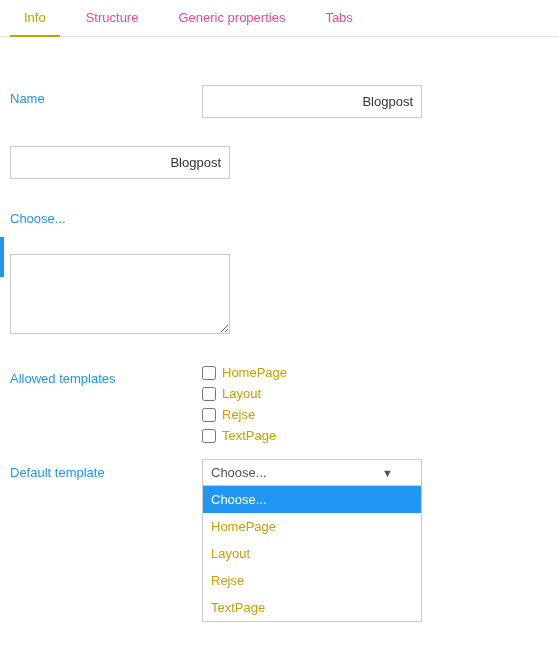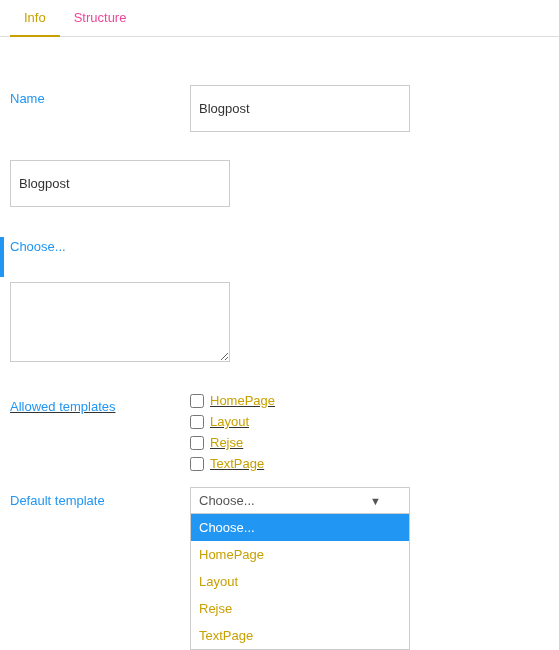--- a/index.html
+++ b/index.html
@@ -1,15 +1,15 @@
 <!DOCTYPE html>
 <html><head>
   <meta charset="utf-8">
   <style>
-    * { box-sizing: border-box; margin: 0; padding: 0; }
+    * { box-sizing: border-box; margin: 0; padding: 0; gap: 12px; }
     body {
       font-family: Arial, sans-serif;
       font-size: 13px;
       color: #333;
       background: #fff;
       width: 559px;
       min-height: 650px;
     }
 
     
@@ -64,25 +64,26 @@
       font-size: 13px;
     }
     .form-control-wrap {
       flex: 1;
     }
 
     
     .text-input {
       width: 100%;
       max-width: 220px;
-      padding: 15px 8px;
+      padding: 8px 8px;
       border: 1px solid #ccc;
       font-size: 13px;
       color: #333;
       outline: none;
+      text-align: right;
     }
 
     
     .icon-choose {
       color: #2196F3;
       cursor: pointer;
       font-size: 13px;
       padding-top: 4px;
     }
 
@@ -165,32 +166,33 @@
       background: #2196F3;
       color: #fff;
     }
     .dropdown-option.colored {
       color: #c8a000;
     }
 
     
     .form-row.templates {
       margin-bottom: 8px;
-      text-decoration: underline;
     }
     .form-row.default-template {
       margin-top: 16px;
     }
   </style>
 </head>
 <body>
 
 <div class="tabs-bar">
   <div class="tab-item active">Info</div>
   <div class="tab-item">Structure</div>
+  <div class="tab-item">Generic properties</div>
+  <div class="tab-item">Tabs</div>
 </div>
 
 <div class="content">
   <div class="left-accent"></div>
 
   <div class="form-row">
     <div class="form-label">Name</div>
     <div class="form-control-wrap">
       <input class="text-input" type="text" value="Blogpost" style="">
     </div>

